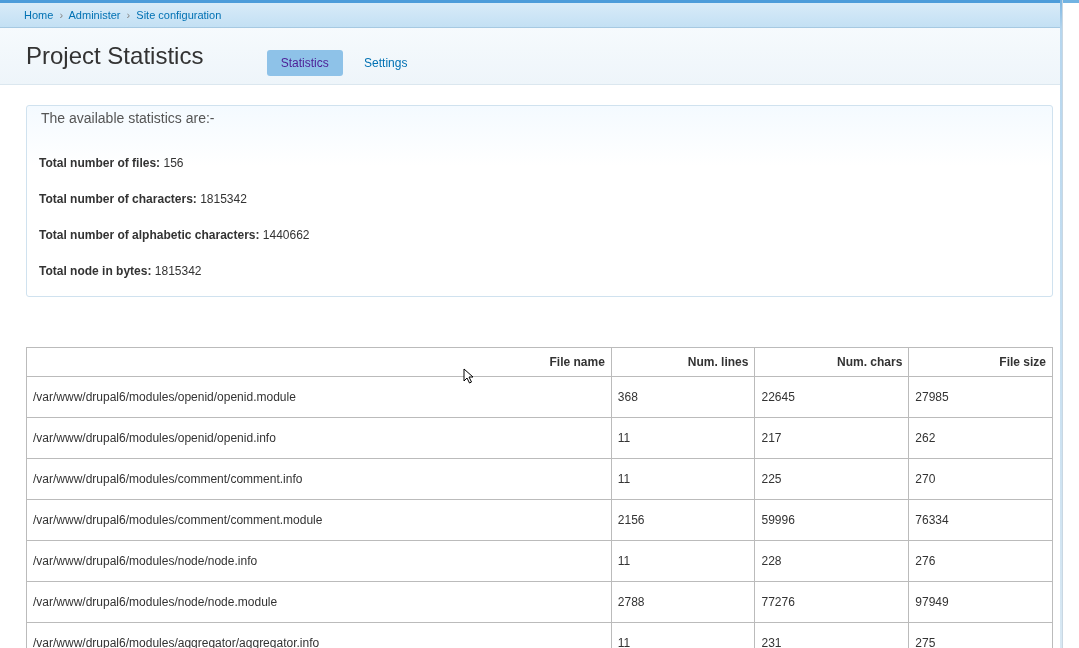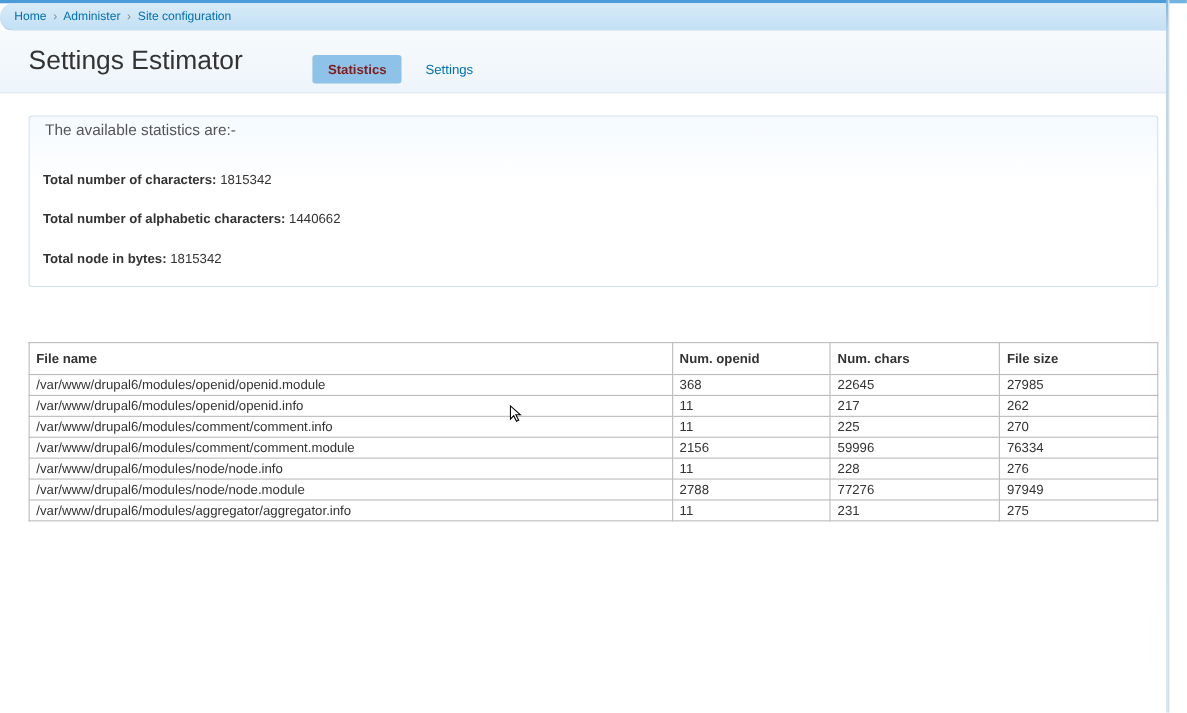--- a/index.html
+++ b/index.html
@@ -17,24 +17,23 @@
       overflow: hidden;
       position: relative;
     }
     .top-border {
       height: 3px;
       background: #4c9cda;
     }
     .breadcrumb-bar {
       background: linear-gradient(#d8ebf8, #c3e0f4);
       border-bottom: 1px solid #a6c9e2;
-      padding: 6px 13px;
+      padding: 6px 24px;
       font-size: 11px;
       color: #555;
-      border-radius: 12px;
     }
     .breadcrumb-bar a {
       color: #0071b3;
       text-decoration: none;
     }
     .breadcrumb-bar .sep {
       color: #888;
       margin: 0 3px;
     }
     .header-area {
@@ -59,22 +58,22 @@
     .tab {
       display: inline-block;
       padding: 6px 14px;
       font-size: 12px;
       cursor: pointer;
       border-radius: 3px;
       margin-right: 4px;
     }
     .tab.active {
       background: #8ec2e8;
-      color: #7f1d1d;
-      font-weight: bold;
+      color: #4c1d95;
+      font-weight: normal;
     }
     .tab.inactive {
       color: #0071b3;
     }
     .content {
       padding: 20px 26px;
     }
     .fieldset {
       border: 1px solid #d0e2ef;
       border-radius: 3px;
@@ -96,30 +95,30 @@
     }
     .stat-line .stat-label {
       font-weight: bold;
     }
     table {
       width: 100%;
       border-collapse: collapse;
       font-size: 12px;
     }
     th {
-      text-align: left;
+      text-align: right;
       font-weight: bold;
       background: #fff;
       border: 1px solid #bbb;
       padding: 7px 6px;
       color: #333;
     }
     td {
       border: 1px solid #bbb;
-      padding: 2px 6px;
+      padding: 13px 6px;
       color: #333;
     }
     .cursor {
       position: absolute;
       left: 463px;
       top: 368px;
       width: 14px;
       height: 18px;
       pointer-events: none;
     }
@@ -156,46 +155,49 @@
 
 <div class="breadcrumb-bar">
   <a href="#">Home</a>
   <span class="sep">›</span>
   <a href="#">Administer</a>
   <span class="sep">›</span>
   <a href="#">Site configuration</a>
 </div>
 
 <div class="header-area">
-  <h1 class="page-title">Settings Estimator</h1>
+  <h1 class="page-title">Project Statistics</h1>
   <div class="tabs">
     <span class="tab active">Statistics</span>
     <span class="tab inactive">Settings</span>
   </div>
 </div>
 
 <div class="content">
   <div class="fieldset">
     <div class="fieldset-legend">The available statistics are:-</div>
     <div class="stat-line">
+      <span class="stat-label">Total number of files: </span><span>156</span>
+    </div>
+    <div class="stat-line">
       <span class="stat-label">Total number of characters: </span><span>1815342</span>
     </div>
     <div class="stat-line">
       <span class="stat-label">Total number of alphabetic characters: </span><span>1440662</span>
     </div>
     <div class="stat-line">
       <span class="stat-label">Total node in bytes: </span><span>1815342</span>
     </div>
   </div>
 
   <table>
     <thead>
       <tr>
         <th class="col-name">File name</th>
-        <th class="col-lines">Num. openid</th>
+        <th class="col-lines">Num. lines</th>
         <th class="col-chars">Num. chars</th>
         <th class="col-size">File size</th>
       </tr>
     </thead>
     <tbody id="table-body">
     <tr>
           <td>/var/www/drupal6/modules/openid/openid.module</td>
           <td>368</td>
           <td>22645</td>
           <td>27985</td>

